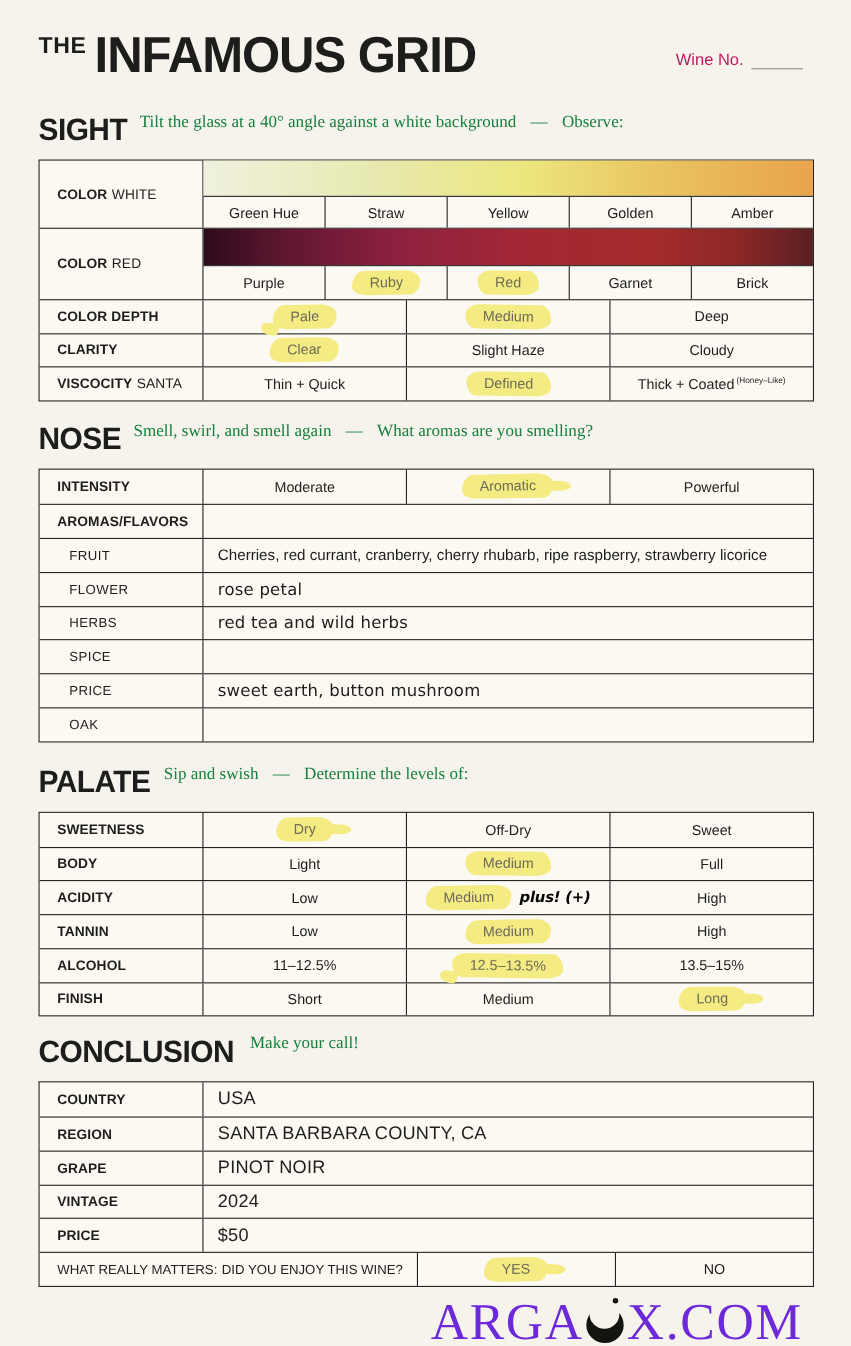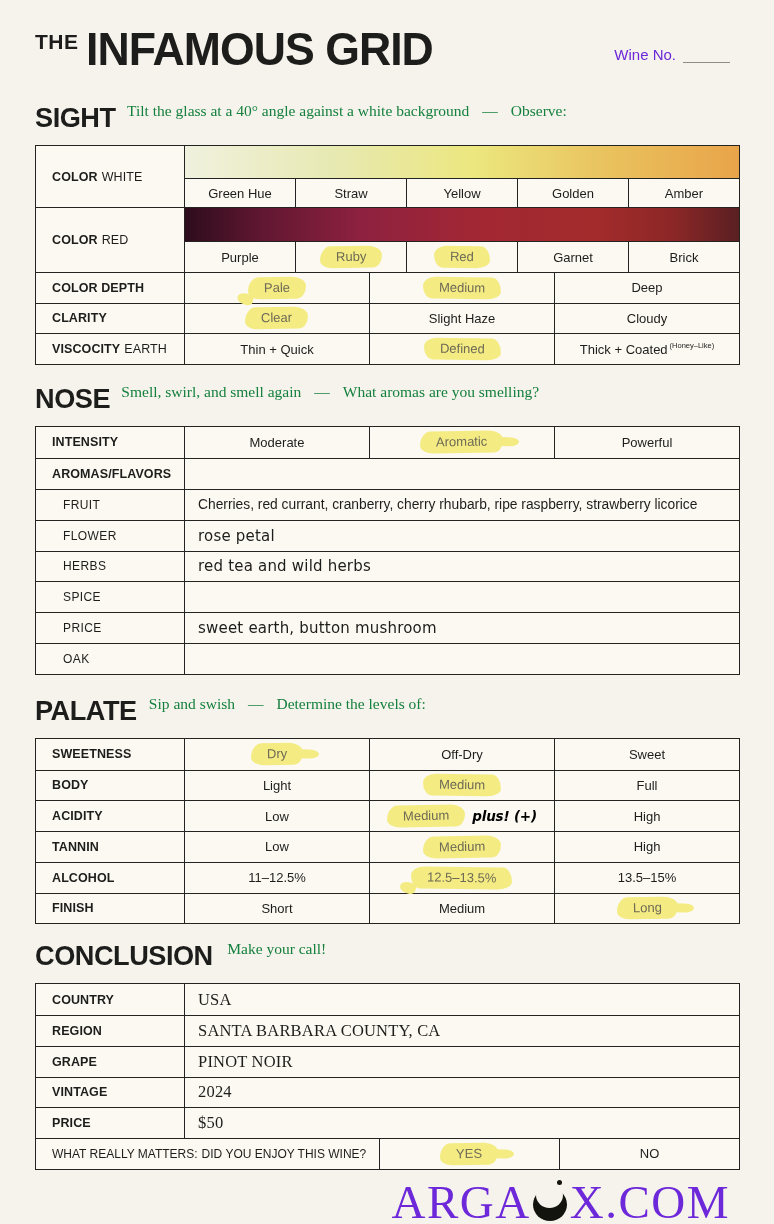--- a/index.html
+++ b/index.html
@@ -13,21 +13,21 @@
     overflow: hidden;
   }
   .page { padding: 26px 44px 0 35px; }
 
   
   .header { display: flex; align-items: flex-start; }
   .title-wrap { display: flex; align-items: flex-start; }
   .the { font-size: 21px; font-weight: 800; letter-spacing: .5px; margin: 4px 7px 0 0; }
   .main-title { font-size: 46px; font-weight: 800; letter-spacing: -1px; line-height: 1;
                 display: inline-block; transform: scaleX(.97); transform-origin: left top; }
-  .wine-no { margin-left: auto; margin-top: 20px; font-size: 15px; color: #6d28d9;
+  .wine-no { margin-left: auto; margin-top: 20px; font-size: 15px; color: #be185d;
              display: flex; align-items: flex-end; gap: 7px; }
   .wine-line { display: inline-block; width: 47px; height: 14px; border-bottom: 1.6px solid #8d8d88; }
 
   
   .sec { display: flex; align-items: flex-start; margin-bottom: 11px; }
   .sec-title { font-size: 28px; font-weight: 800; letter-spacing: -.5px; margin-right: 9px;
                display: inline-block; transform: scaleX(.97); transform-origin: left bottom; }
   .sec-sub, .sec-dash, .sec-prompt { font-family: "Liberation Serif", serif; font-size: 15.5px; color: #15803d; }
   .sec-dash { margin: 0 13px; }
   .mt30 { margin-top: 30px; } .mt18 { margin-top: 18px; } .mt20 { margin-top: 20px; } .mt16 { margin-top: 16px; }
@@ -45,21 +45,21 @@
   .sub-lbl { padding-left: 27px; font-size: 12px; letter-spacing: .4px; font-weight: 400; }
   .opt { flex: 1; }
   .h30 { min-height: 30.5px; } .h31 { min-height: 31px; }
   .stack { flex: 1; display: flex; flex-direction: column; border-left: 1.3px solid #232321; }
   .strip { height: 33px; border-bottom: 1.3px solid #232321; }
   .opts { display: flex; flex: 1; min-height: 28px; }
   .opts .cell:first-child { border-left: none; }
   .val { flex: 1; justify-content: flex-start; text-align: left; padding-left: 13px; }
   .entry { font-family: "DejaVu Sans", sans-serif; font-size: 15px; letter-spacing: .2px; }
   .fruit { font-family: "Liberation Sans", sans-serif; font-size: 13.8px; letter-spacing: 0; }
-  .conc  { font-family: Liberation Serif, serif; font-size: 16.5px; letter-spacing: .2px; }
+  .conc  { font-family: Liberation Sans, sans-serif; font-size: 16.5px; letter-spacing: .2px; }
   .sup { font-size: 7.5px; font-weight: 400; margin-left: 2px; position: relative; top: -4px; }
   .enjoy-lbl { width: 343px; flex: none; justify-content: flex-start; padding-left: 16px; font-size: 12px; }
   .enjoy-lbl .r { margin-left: 4px; font-weight: 400; }
 
   
   .hl { display: inline-block; position: relative; background: #f4ec83; color: #6e6a56;
         padding: 3px 16px 4px; transform: rotate(-1deg);
         border-radius: 14px 18px 12px 16px / 18px 12px 16px 10px; }
   .hl.alt { transform: rotate(.8deg); border-radius: 16px 12px 18px 12px / 12px 18px 10px 16px; }
   .hl.t-r::after { content: ""; position: absolute; left: 100%; margin-left: -5px; top: 32%;
@@ -188,21 +188,21 @@
           <span>Slight Haze</span>
         </div>
       <div class="cell opt">
           <span>Cloudy</span>
         </div>
     </div>
 
     <div class="row h31">
       <div class="cell lbl">
         <span class="b">VISCOCITY</span>
-        <span class="r">EARTH</span>
+        <span class="r">SANTA</span>
       </div>
       <div class="cell opt">
           <span>Thin + Quick</span>
         </div>
       <div class="cell opt">
           <span class="hl alt">Defined</span>
         </div>
       <div class="cell opt">
         <span>Thick + Coated</span>
         <span class="sup">(Honey–Like)</span>

